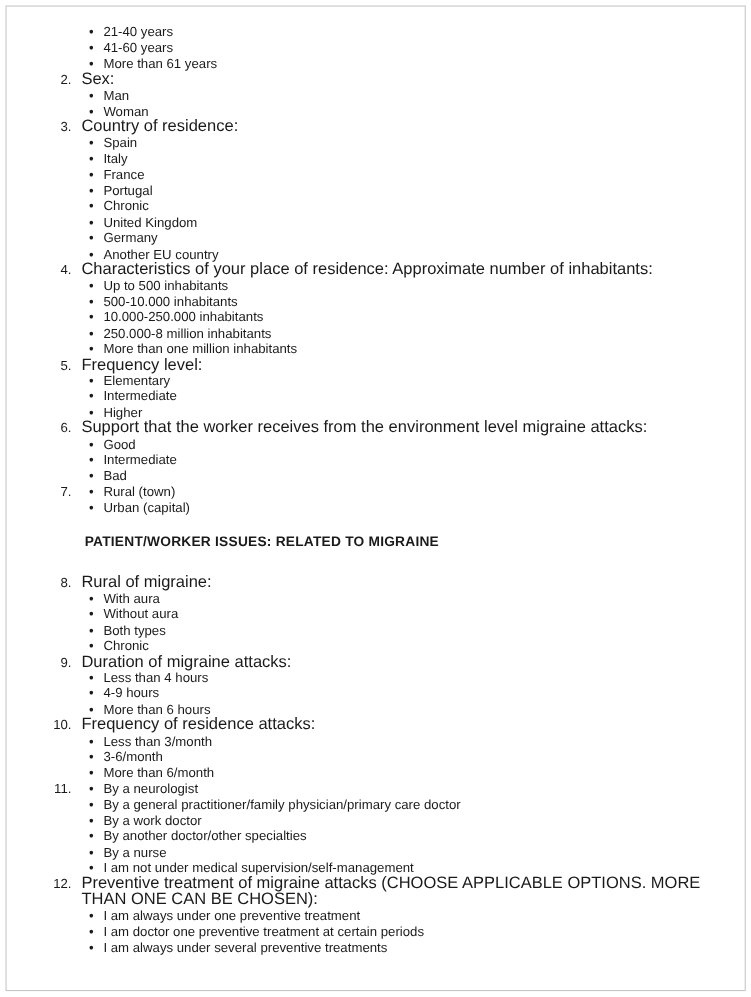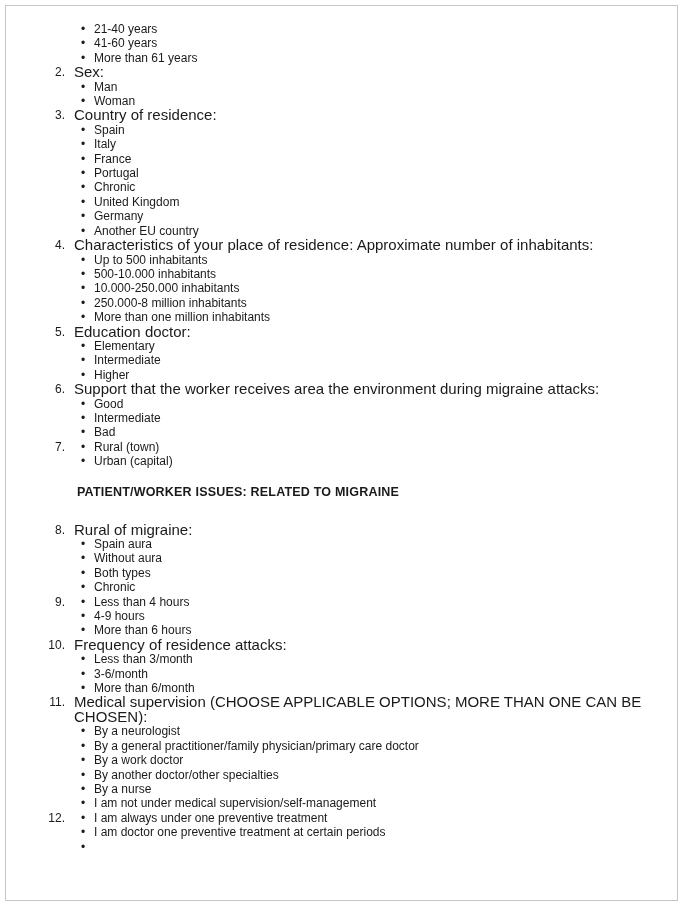--- a/index.html
+++ b/index.html
@@ -149,41 +149,41 @@
             <li>
               <span class="bullet">•</span>
               <span>More than one million inhabitants</span>
             </li>
           </ul>
         </div>
       </div>
       <div class="q-item">
         <div class="q-num">5.</div>
         <div class="q-body">
-          <div class="q-label">Education doctor:</div>
+          <div class="q-label">Frequency level:</div>
           <ul class="q-options">
             <li>
               <span class="bullet">•</span>
               <span>Elementary</span>
             </li>
             <li>
               <span class="bullet">•</span>
               <span>Intermediate</span>
             </li>
             <li>
               <span class="bullet">•</span>
               <span>Higher</span>
             </li>
           </ul>
         </div>
       </div>
       <div class="q-item">
         <div class="q-num">6.</div>
         <div class="q-body">
-          <div class="q-label">Support that the worker receives area the environment during migraine attacks:</div>
+          <div class="q-label">Support that the worker receives from the environment level migraine attacks:</div>
           <ul class="q-options">
             <li>
               <span class="bullet">•</span>
               <span>Good</span>
             </li>
             <li>
               <span class="bullet">•</span>
               <span>Intermediate</span>
             </li>
             <li>
@@ -211,40 +211,41 @@
     </div>
   <div class="section-heading">PATIENT/WORKER ISSUES: RELATED TO MIGRAINE</div>
   <div>
       <div class="q-item">
         <div class="q-num">8.</div>
         <div class="q-body">
           <div class="q-label">Rural of migraine:</div>
           <ul class="q-options">
             <li>
               <span class="bullet">•</span>
-              <span>Spain aura</span>
+              <span>With aura</span>
             </li>
             <li>
               <span class="bullet">•</span>
               <span>Without aura</span>
             </li>
             <li>
               <span class="bullet">•</span>
               <span>Both types</span>
             </li>
             <li>
               <span class="bullet">•</span>
               <span>Chronic</span>
             </li>
           </ul>
         </div>
       </div>
       <div class="q-item">
         <div class="q-num">9.</div>
         <div class="q-body">
+          <div class="q-label">Duration of migraine attacks:</div>
           <ul class="q-options">
             <li>
               <span class="bullet">•</span>
               <span>Less than 4 hours</span>
             </li>
             <li>
               <span class="bullet">•</span>
               <span>4-9 hours</span>
             </li>
             <li>
@@ -270,21 +271,20 @@
             <li>
               <span class="bullet">•</span>
               <span>More than 6/month</span>
             </li>
           </ul>
         </div>
       </div>
       <div class="q-item">
         <div class="q-num">11.</div>
         <div class="q-body">
-          <div class="q-label">Medical supervision (CHOOSE APPLICABLE OPTIONS; MORE THAN ONE CAN BE CHOSEN):</div>
           <ul class="q-options">
             <li>
               <span class="bullet">•</span>
               <span>By a neurologist</span>
             </li>
             <li>
               <span class="bullet">•</span>
               <span>By a general practitioner/family physician/primary care doctor</span>
             </li>
             <li>
@@ -302,29 +302,31 @@
             <li>
               <span class="bullet">•</span>
               <span>I am not under medical supervision/self-management</span>
             </li>
           </ul>
         </div>
       </div>
       <div class="q-item">
         <div class="q-num">12.</div>
         <div class="q-body">
+          <div class="q-label">Preventive treatment of migraine attacks (CHOOSE APPLICABLE OPTIONS. MORE THAN ONE CAN BE CHOSEN):</div>
           <ul class="q-options">
             <li>
               <span class="bullet">•</span>
               <span>I am always under one preventive treatment</span>
             </li>
             <li>
               <span class="bullet">•</span>
               <span>I am doctor one preventive treatment at certain periods</span>
             </li>
             <li>
               <span class="bullet">•</span>
+              <span>I am always under several preventive treatments</span>
             </li>
           </ul>
         </div>
       </div>
     </div>
 </div>
 
 </body></html>

